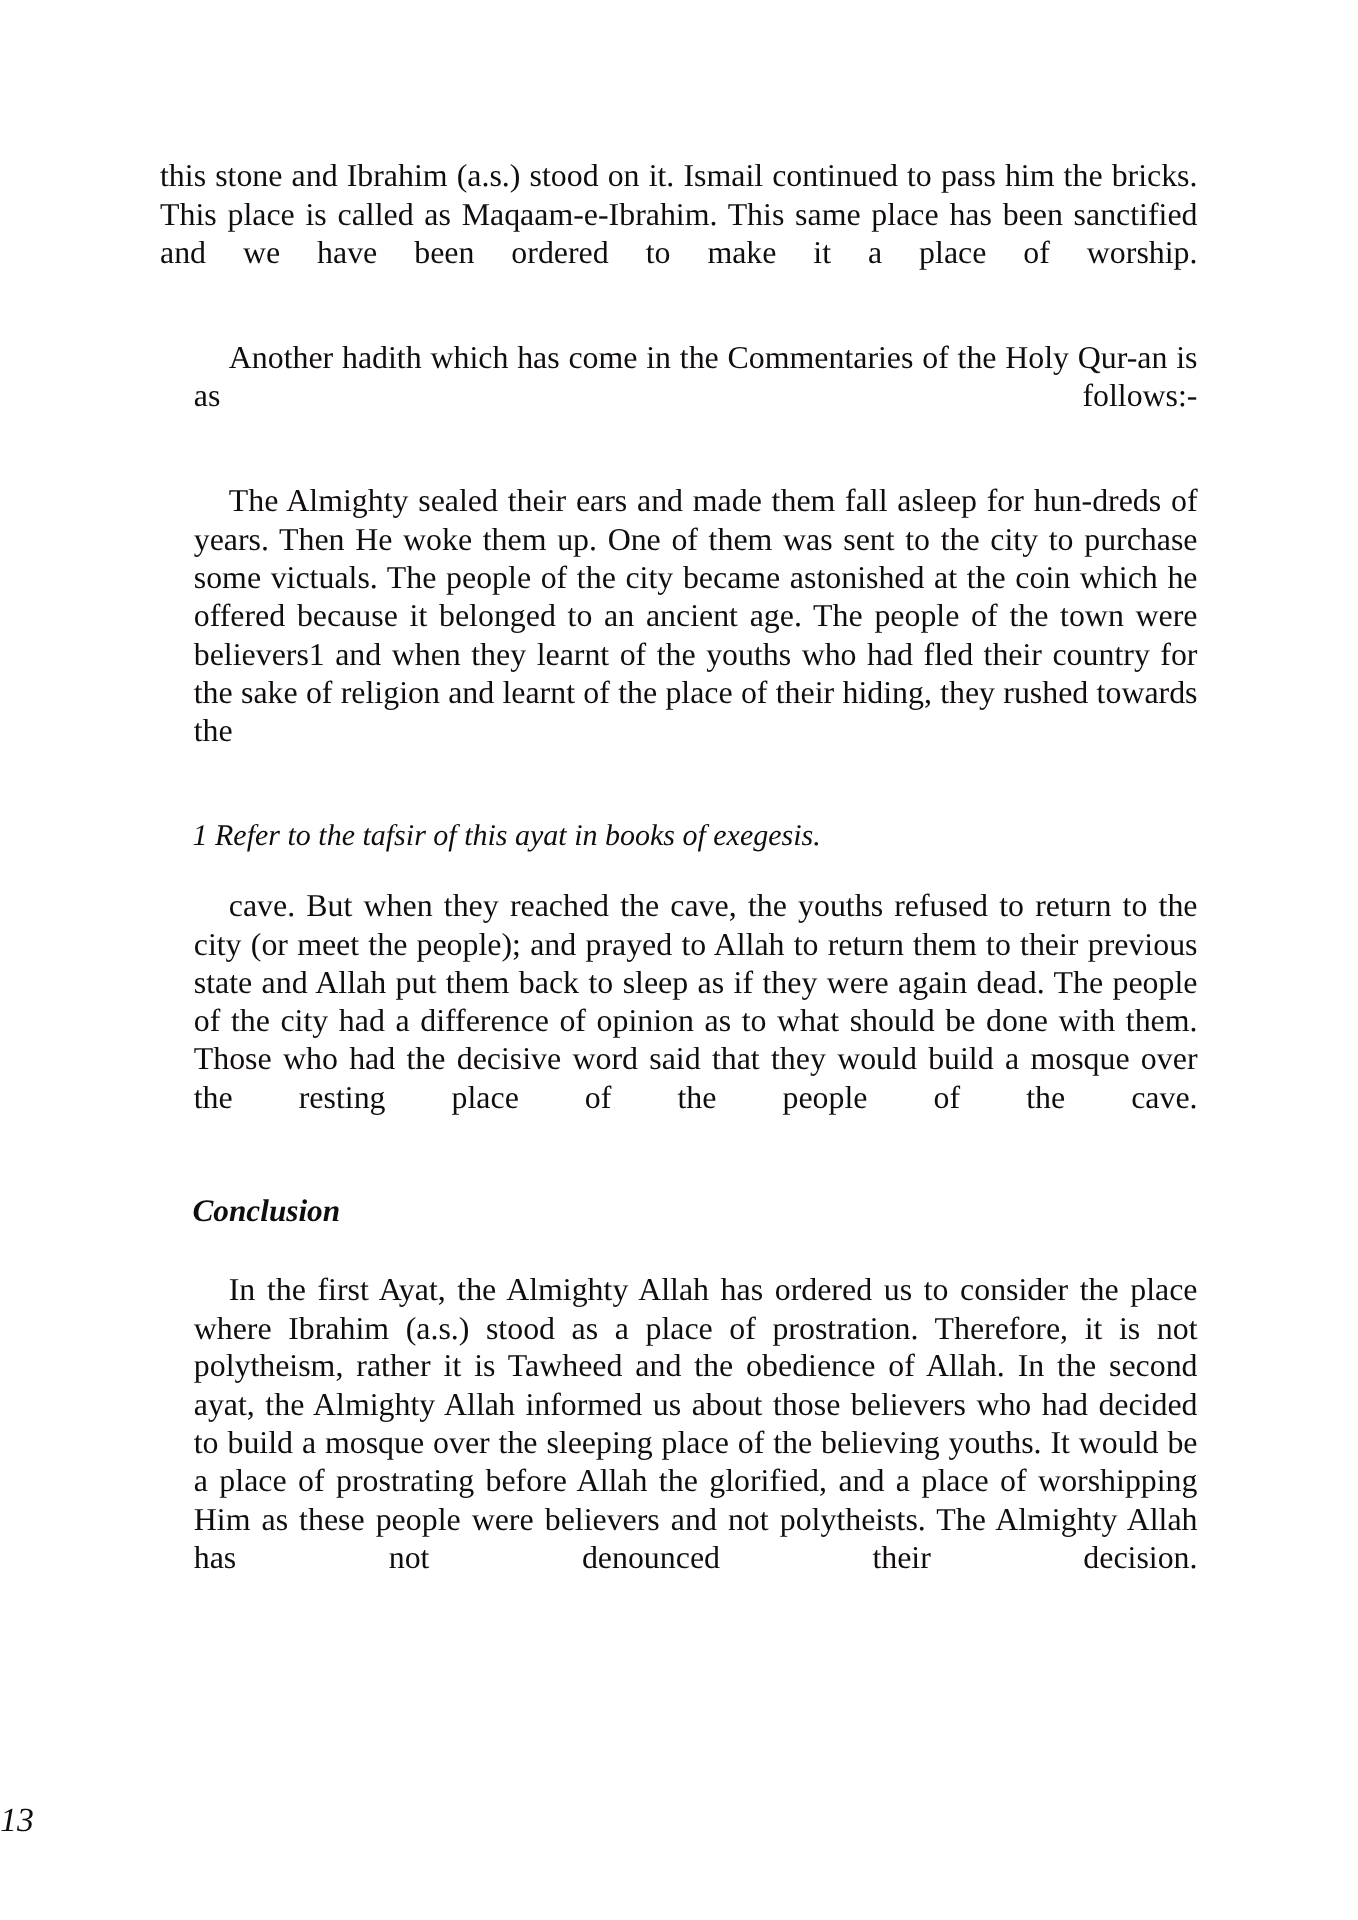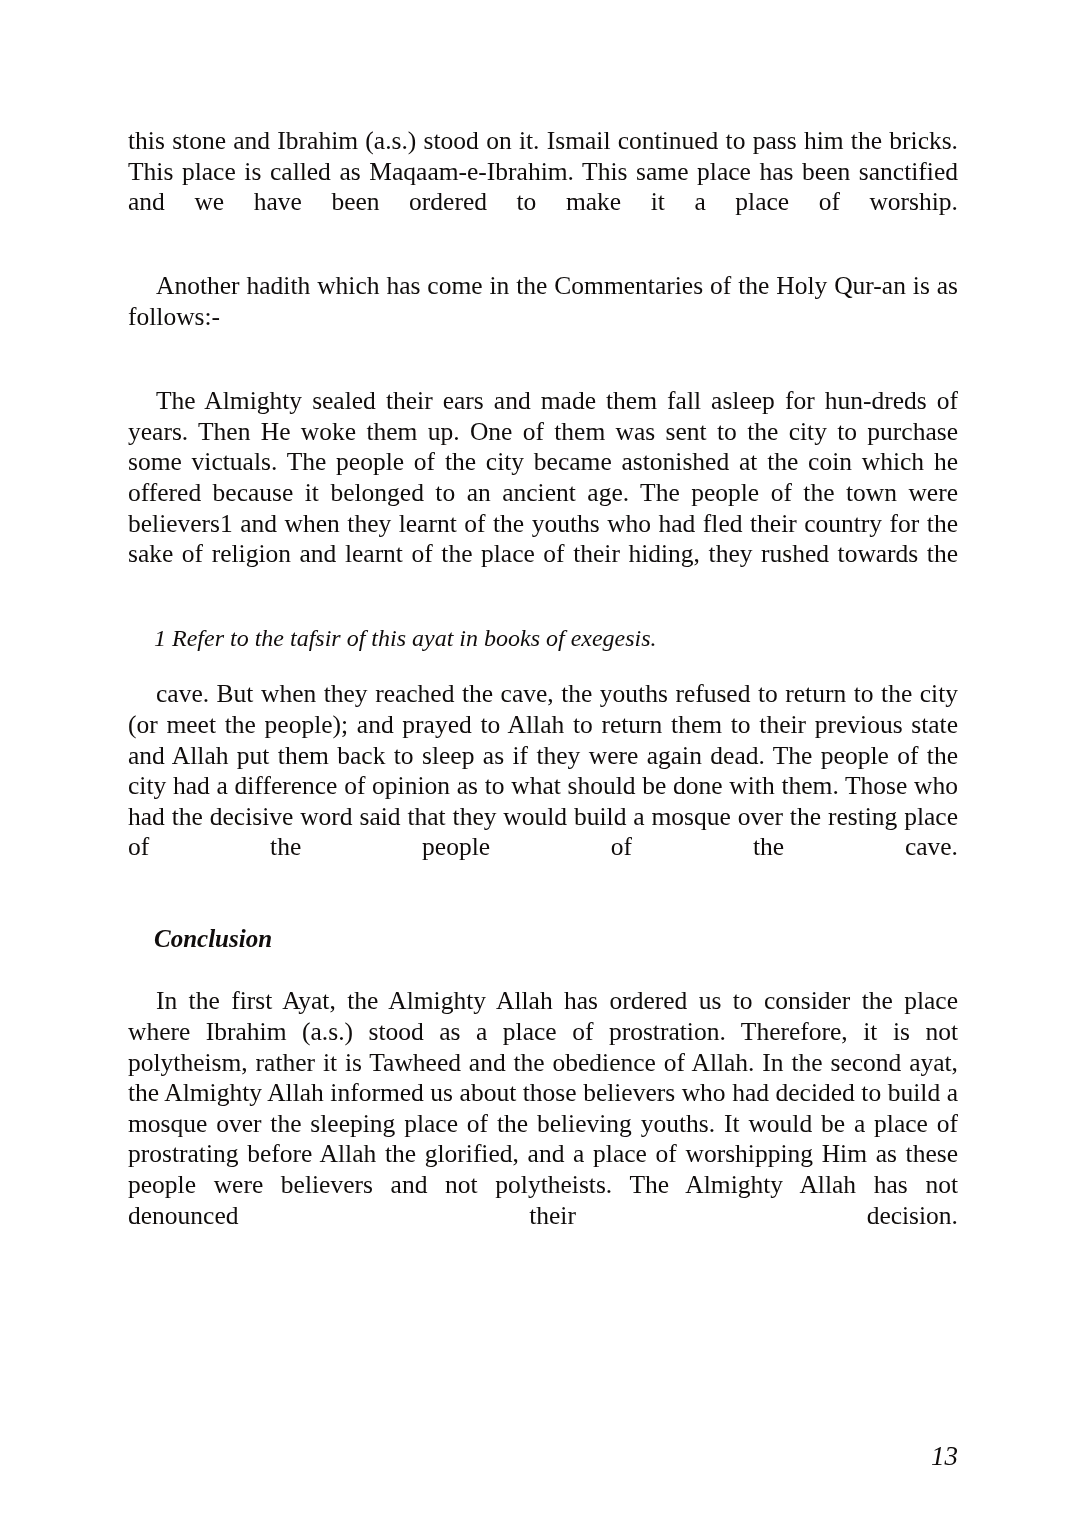--- a/index.html
+++ b/index.html
@@ -32,20 +32,21 @@
     color: #100d0c;
     text-align: justify;
     text-justify: inter-word;
     margin: 0 0 23px 0;
     text-indent: 0;
     -webkit-font-smoothing: antialiased;
   }
 
   .para.indent {
     text-indent: 28px;
+    margin-left: 27px;
   }
 
   
   .para::after {
     content: "";
     display: inline-block;
     width: 100%;
   }
 
   .footnote {
@@ -73,21 +74,20 @@
 
   .spacer-before-heading {
     height: 8px;
   }
 
   .page-number {
     position: absolute;
     right: 0;
     left: 0;
     top: 1441px;
-    text-align: right;
     padding-right: 128px;
     font-family: "Liberation Serif", "DejaVu Serif", serif;
     font-style: italic;
     font-size: 27px;
     color: #100d0c;
   }
 </style>
 </head>
 <body>
 

